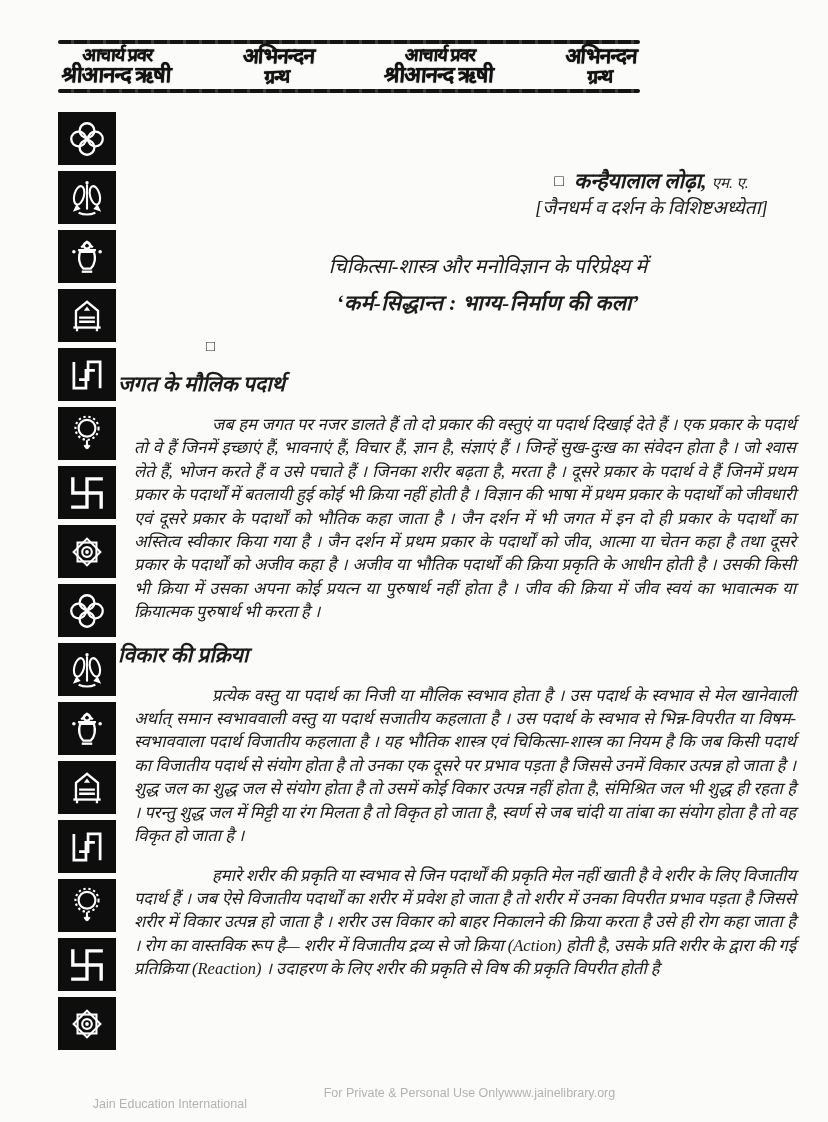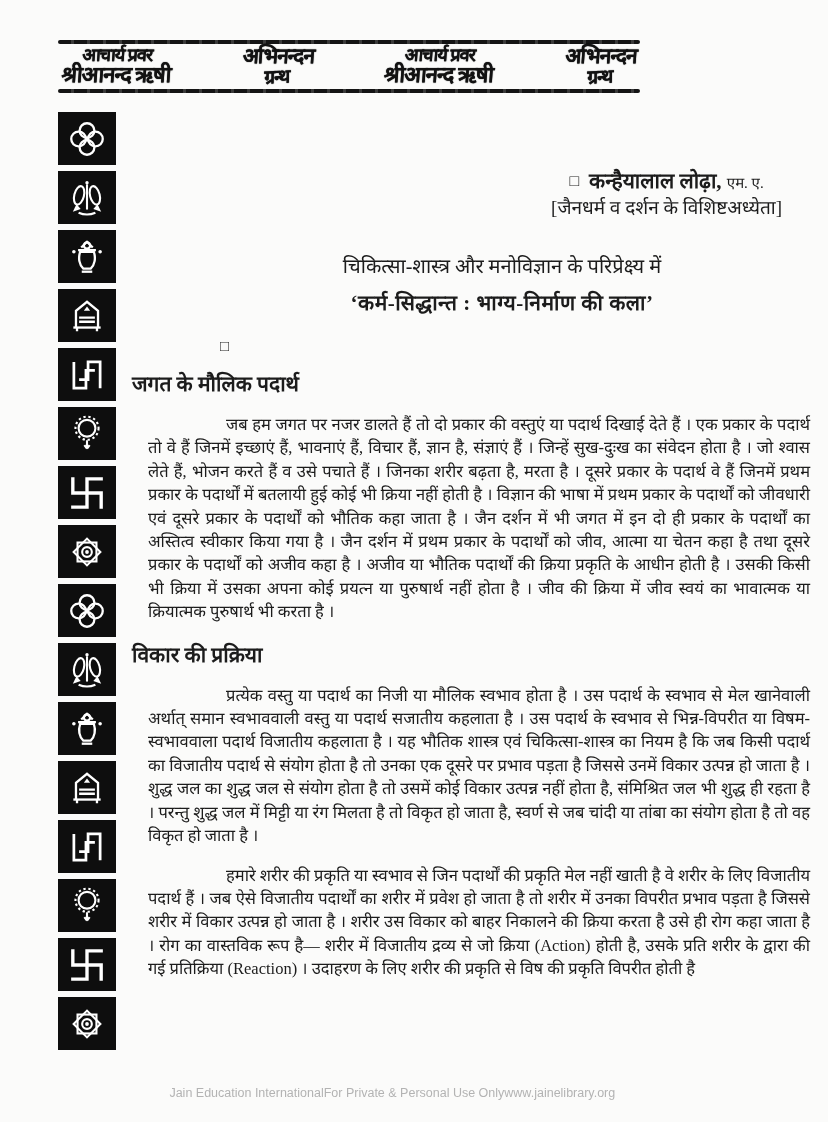--- a/index.html
+++ b/index.html
@@ -14,37 +14,37 @@
   .mast-unit{text-align:center;color:#121212;font-weight:bold;line-height:1.02;letter-spacing:-1px;text-shadow:0 0 1px #000;}
   .mast-unit .t1{font-size:18px;display:block;}
   .mast-unit .t2{font-size:22px;display:block;}
   .mast-unit.alt .t1{font-size:21px;}
   .mast-unit.alt .t2{font-size:19px;transform:rotate(-3deg);}
   
   .sidebar{position:absolute;left:58px;top:112px;width:58px;display:flex;flex-direction:column;gap:6px;}
   .tile{width:58px;height:53px;background:#0e0e0e;display:flex;align-items:center;justify-content:center;}
   .tile svg{width:44px;height:42px;display:block;}
   
-  .content{position:absolute;left:132px;top:166px;width:694px;}
+  .content{position:absolute;left:118px;top:166px;width:694px;font-style:italic;}
   .author-block{width:max-content;margin-left:auto;margin-right:44px;text-align:center;}
   .author-line{font-size:21px;font-weight:bold;white-space:nowrap;}
   .author-line .bullet{font-weight:normal;font-size:16px;margin-right:10px;vertical-align:2px;}
   .author-line .degree{font-size:15px;font-weight:normal;}
   .credential{font-size:19px;}
   .title-block{margin-top:32px;text-align:center;padding-left:46px;}
   .kicker{font-size:20px;}
   .main-title{font-size:21px;font-weight:bold;margin-top:9px;letter-spacing:.5px;}
   .post-bullet{display:block;margin-top:22px;margin-left:88px;font-size:15px;}
   .section{margin-top:14px;}
   .section-heading{font-weight:bold;font-size:21px;margin:14px 0 2px 0;}
   .para{font-size:16.5px;line-height:23.4px;text-align:justify;text-indent:78px;margin:16px;}
   
   .footer{position:absolute;left:0;right:0;top:1086px;display:grid;grid-template-columns:1fr auto 1fr;
     padding:0 16px;color:#b3b3b3;font-family:"Liberation Sans","DejaVu Sans",sans-serif;font-size:12.5px;}
-  .footer .fl{text-align:right;} .footer .fc{text-align:center;} .footer .fr{text-align:left;}
+  .footer .fl{text-align:center;margin-top:11px;} .footer .fc{text-align:center;} .footer .fr{text-align:left;}
   .defs{position:absolute;width:0;height:0;overflow:hidden;}
 </style>
 </head>
 <body>
 
 <svg class="defs" aria-hidden="true">
   <defs>
     <g id="sym-knot" stroke="#fff" fill="none" stroke-width="2.2">
       <circle cx="20" cy="12" r="7"></circle>
         <circle cx="28" cy="20" r="7"></circle>

